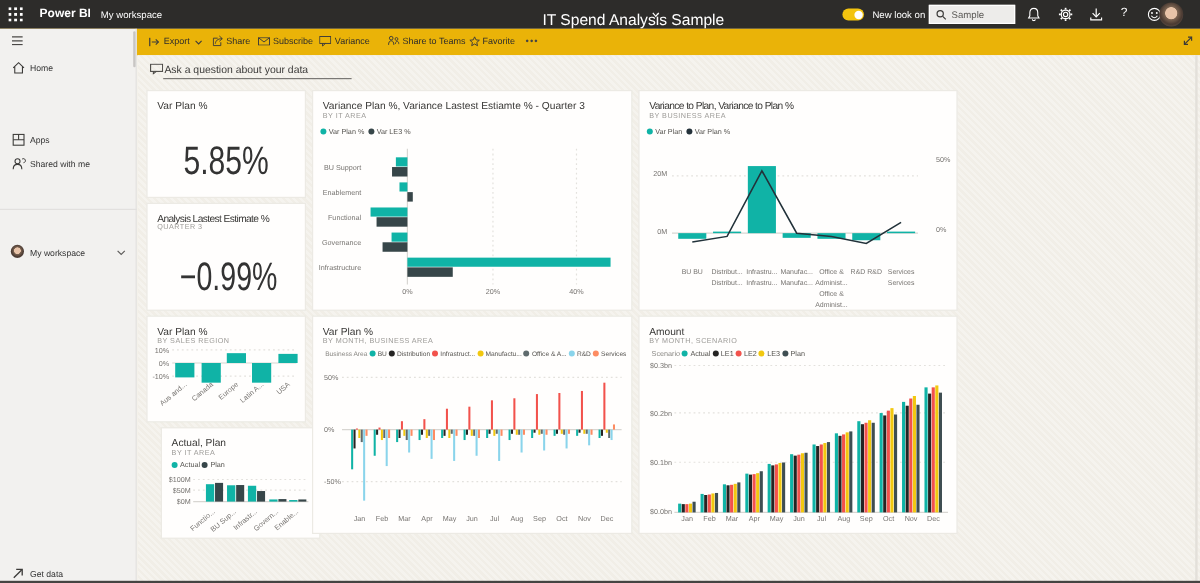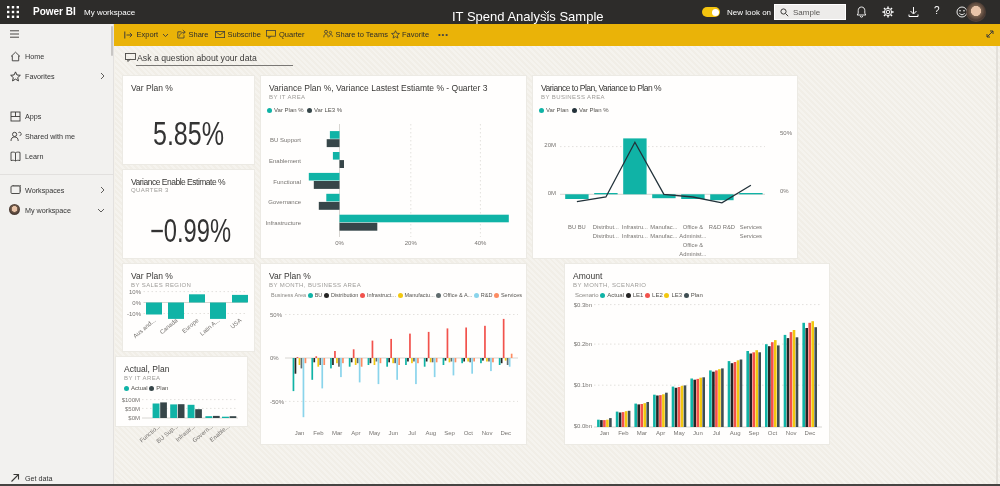--- a/index.html
+++ b/index.html
@@ -117,21 +117,21 @@
   <span class="item" style="left:188.5px;">Share</span>
   <svg class="abs" style="left:215px;top:7px" width="10" height="7" viewBox="0 0 10 7">
       <rect x="0.4" y="0.4" width="9.2" height="6.2" fill="none" stroke="#3d3c3a" stroke-width="0.8"></rect>
       <polyline points="0.4,0.4 5,4 9.6,0.4" fill="none" stroke="#3d3c3a" stroke-width="0.8"></polyline>
     </svg>
   <span class="item" style="left:227.5px;">Subscribe</span>
   <svg class="abs" style="left:266px;top:6px" width="10" height="9" viewBox="0 0 10 9">
       <rect x="0.4" y="0.4" width="9.2" height="5.8" fill="none" stroke="#3d3c3a" stroke-width="0.8"></rect>
       <polyline points="2.8,6.2 2.8,8.4 5.2,6.2" fill="none" stroke="#3d3c3a" stroke-width="0.8"></polyline>
     </svg>
-  <span class="item" style="left:279px;">Quarter</span>
+  <span class="item" style="left:279px;">Variance</span>
   <svg class="abs" style="left:323px;top:5px" width="10" height="10" viewBox="0 0 10 10">
       <circle cx="3" cy="2.8" r="1.5" fill="none" stroke="#3d3c3a" stroke-width="0.8"></circle>
       <path d="M0.8 8.4 C0.8 6 1.7 5 3 5 C4.3 5 5.2 6 5.2 8.4" fill="none" stroke="#3d3c3a" stroke-width="0.8"></path>
       <circle cx="7.4" cy="3.5" r="1.2" fill="none" stroke="#3d3c3a" stroke-width="0.75"></circle>
       <path d="M6.5 7.6 C6.7 6 7.2 5.4 8 5.5 C8.9 5.6 9.4 6.2 9.4 7.8" fill="none" stroke="#3d3c3a" stroke-width="0.75"></path>
     </svg>
   <span class="item" style="left:335.5px;">Share to Teams</span>
   <svg class="abs" style="left:391px;top:5.5px" width="9" height="9" viewBox="0 0 10 10">
       <path d="M5 0.8 L6.3 3.6 L9.4 3.9 L7 6 L7.7 9 L5 7.4 L2.3 9 L3 6 L0.6 3.9 L3.7 3.6 Z" fill="none" stroke="#3d3c3a" stroke-width="0.9"></path>
     </svg>
@@ -153,63 +153,37 @@
       </g>
     </svg>
   <div class="abs" style="left:111px;top:2px;width:2px;height:30px;background:#c8c6c4;border-radius:1px;"></div>
 
   <div class="nav-item" style="top:22px;">
     <svg width="11" height="11" viewBox="0 0 11 11">
         <path d="M1 5.5 L5.5 1.2 L10 5.5 M2.3 4.6 L2.3 9.8 L8.7 9.8 L8.7 4.6" fill="none" stroke="#3b3a38" stroke-width="0.9"></path>
       </svg>
     <span class="lbl">Home</span>
   </div>
-  <div class="nav-item" style="top:42px;">
-    <svg width="11" height="11" viewBox="0 0 10 10">
-        <path d="M5 0.8 L6.3 3.6 L9.4 3.9 L7 6 L7.7 9 L5 7.4 L2.3 9 L3 6 L0.6 3.9 L3.7 3.6 Z" fill="none" stroke="#3b3a38" stroke-width="0.9"></path>
-      </svg>
-    <span class="lbl">Favorites</span>
-    <svg class="chev" width="5" height="8" viewBox="0 0 5 8">
-        <polyline points="1,1 4,4 1,7" fill="none" stroke="#5f5d5b" stroke-width="1"></polyline>
-      </svg>
-  </div>
   <div class="nav-item" style="top:82px;">
     <svg width="11" height="11" viewBox="0 0 11 11">
         <rect x="1" y="1" width="9" height="9" fill="none" stroke="#3b3a38" stroke-width="0.9"></rect>
         <line x1="5.5" y1="1" x2="5.5" y2="5.5" stroke="#3b3a38" stroke-width="0.9"></line>
         <line x1="1" y1="5.5" x2="10" y2="5.5" stroke="#3b3a38" stroke-width="0.9"></line>
       </svg>
     <span class="lbl">Apps</span>
   </div>
   <div class="nav-item" style="top:102px;">
     <svg width="12" height="11" viewBox="0 0 12 11">
         <circle cx="4.6" cy="3.4" r="2.1" fill="none" stroke="#3b3a38" stroke-width="0.9"></circle>
         <path d="M1 10 C1 7 2.5 6 4.6 6 C6.7 6 8.2 7 8.2 10" fill="none" stroke="#3b3a38" stroke-width="0.9"></path>
         <path d="M8.4 1.6 a1.7 1.7 0 1 1 1.2 3" fill="none" stroke="#3b3a38" stroke-width="0.8"></path>
       </svg>
     <span class="lbl">Shared with me</span>
   </div>
-  <div class="nav-item" style="top:122px;">
-    <svg width="11" height="11" viewBox="0 0 11 11">
-        <path d="M5.5 1.8 C4.4 1 2.5 0.9 1 1.4 L1 9.6 C2.5 9.1 4.4 9.2 5.5 10 C6.6 9.2 8.5 9.1 10 9.6 L10 1.4 C8.5 0.9 6.6 1 5.5 1.8 Z" fill="none" stroke="#3b3a38" stroke-width="0.9"></path>
-        <line x1="5.5" y1="1.8" x2="5.5" y2="10" stroke="#3b3a38" stroke-width="0.9"></line>
-      </svg>
-    <span class="lbl">Learn</span>
-  </div>
   <div class="abs" style="left:0;top:150px;width:114px;height:1px;background:#e2e0de;"></div>
-  <div class="nav-item" style="top:156px;">
-    <svg width="11" height="10" viewBox="0 0 11 10">
-        <rect x="1" y="1" width="9" height="7.5" rx="1" fill="none" stroke="#3b3a38" stroke-width="0.9"></rect>
-        <path d="M3 1 L3 0 L11 0 L11 6 L10 6" fill="none" stroke="#3b3a38" stroke-width="0.8"></path>
-      </svg>
-    <span class="lbl">Workspaces</span>
-    <svg class="chev" width="5" height="8" viewBox="0 0 5 8">
-        <polyline points="1,1 4,4 1,7" fill="none" stroke="#5f5d5b" stroke-width="1"></polyline>
-      </svg>
-  </div>
   <div class="nav-item" style="top:176px;">
     <div class="abs" style="left:9px;top:4px;width:11px;height:11px;border-radius:50%;background:radial-gradient(circle at 50% 45%, #e8c3a8 0 32%, #7a6250 36%, #4a3a32 62%, #6a5f58 100%);"></div>
     <span class="lbl">My workspace</span>
     <svg class="chev" width="8" height="5" viewBox="0 0 8 5" style="top:8px;">
         <polyline points="1,1 4,4 7,1" fill="none" stroke="#5f5d5b" stroke-width="1"></polyline>
       </svg>
   </div>
   <div class="nav-item" style="top:444px;">
     <svg width="10" height="10" viewBox="0 0 10 10">
         <line x1="1.5" y1="8.5" x2="8" y2="2" stroke="#3b3a38" stroke-width="1.1"></line>
@@ -227,21 +201,21 @@
     </svg>
   <span class="abs" style="left:22px;top:6.5px;font-size:8.7px;color:#3b3a39;">Ask a question about your data</span>
   <div class="abs" style="left:21px;top:18.5px;width:157px;height:1px;background:#7a7875;"></div>
 
   <div class="card" style="left:8px;top:30px;width:131px;height:88px;">
     <div class="title" style="top:7px;">Var Plan %</div>
     <div class="bignum" style="left:0;width:131px;top:39px;text-align:center;">5.85%</div>
   </div>
 
   <div class="card" style="left:8px;top:124px;width:131px;height:88px;">
-    <div class="title" style="top:7px;letter-spacing:-0.5px;">Variance Enable Estimate %</div>
+    <div class="title" style="top:7px;letter-spacing:-0.5px;">Analysis Lastest Estimate %</div>
     <div class="subtitle" style="top:16.5px;">QUARTER 3</div>
     <div class="bignum" style="left:2px;width:131px;top:42px;text-align:center;transform:scaleX(0.72);">−0.99%</div>
   </div>
 
   <div class="card" style="left:146px;top:30px;width:265px;height:182px;">
     <div class="title" style="top:7px;">Variance Plan %, Variance Lastest Estiamte % - Quarter 3</div>
     <div class="subtitle" style="top:18px;">BY IT AREA</div>
     <div class="leg" style="left:6px;top:31px;"><span class="d" style="background:#10b3a6;"></span>Var Plan %&nbsp; <span class="d" style="background:#374649;"></span>Var LE3 %</div>
     <svg class="abs" style="left:0;top:0;" width="265" height="182" viewBox="0 0 265 182">
 <line x1="78.5" y1="48" x2="78.5" y2="161" stroke="#d8d6d2" stroke-width="1"></line>
@@ -320,21 +294,21 @@
 <text x="55" y="57" font-size="6" fill="#777471" text-anchor="end" transform="rotate(-40 55 57)">Canada</text>
 <rect x="66" y="30.3" width="16" height="8.2" fill="#10b3a6"></rect>
 <text x="76" y="57" font-size="6" fill="#777471" text-anchor="end" transform="rotate(-40 76 57)">Europe</text>
 <rect x="87" y="38.5" width="16" height="16.4" fill="#10b3a6"></rect>
 <text x="97" y="57" font-size="6" fill="#777471" text-anchor="end" transform="rotate(-40 97 57)">Latin A...</text>
 <rect x="109" y="30.9" width="16" height="7.6" fill="#10b3a6"></rect>
 <text x="119" y="57" font-size="6" fill="#777471" text-anchor="end" transform="rotate(-40 119 57)">USA</text>
 </svg>
   </div>
 
-  <div class="card" style="left:1px;top:311px;width:131px;height:69px;">
+  <div class="card" style="left:20px;top:311px;width:131px;height:91px;">
     <div class="title" style="top:7px;">Actual, Plan</div>
     <div class="subtitle" style="top:18px;">BY IT AREA</div>
     <div class="leg" style="left:8px;top:28px;"><span class="d" style="background:#10b3a6;"></span>Actual <span class="d" style="background:#374649;"></span>Plan</div>
 <svg class="abs" style="left:0;top:0;" width="131" height="87" viewBox="0 0 131 87">
 <text x="24" y="45" font-size="6" fill="#777471" text-anchor="end">$100M</text>
 <text x="24" y="53.8" font-size="6" fill="#777471" text-anchor="end">$50M</text>
 <text x="24" y="62.7" font-size="6" fill="#777471" text-anchor="end">$0M</text>
 <line x1="26" y1="42.6" x2="122" y2="42.6" stroke="#e3e1dd" stroke-width="1" stroke-dasharray="1.5,2.5"></line>
 <line x1="26" y1="51.4" x2="122" y2="51.4" stroke="#e3e1dd" stroke-width="1" stroke-dasharray="1.5,2.5"></line>
 <line x1="26" y1="61.0" x2="122" y2="61.0" stroke="#d8d6d2" stroke-width="1"></line>
@@ -459,21 +433,21 @@
 <rect x="239.8" y="94" width="1.7" height="5.2" fill="#252423"></rect>
 <rect x="241.8" y="54.9" width="1.7" height="39.1" fill="#f2524c"></rect>
 <rect x="243.8" y="94" width="1.7" height="2.6" fill="#f2c80f"></rect>
 <rect x="245.8" y="94" width="1.7" height="7" fill="#5f6b6d"></rect>
 <rect x="247.8" y="94" width="1.7" height="8.7" fill="#8ad4eb"></rect>
 <rect x="249.8" y="89.7" width="1.7" height="4.3" fill="#fd8c62"></rect>
 <text x="244.8" y="170.5" font-size="6" fill="#777471" text-anchor="middle">Dec</text>
 </svg>
   </div>
 
-  <div class="card" style="left:418px;top:218px;width:264px;height:180px;margin-left:32px;">
+  <div class="card" style="left:418px;top:218px;width:264px;height:180px;">
     <div class="title" style="top:7px;">Amount</div>
     <div class="subtitle" style="top:18px;">BY MONTH, SCENARIO</div>
     <div class="leg" style="left:10px;top:28px;"><span style="color:#8a8884;">Scenario</span> <span class="d" style="background:#10b3a6;"></span>Actual <span class="d" style="background:#252423;"></span>LE1 <span class="d" style="background:#f2524c;"></span>LE2 <span class="d" style="background:#f2c80f;"></span>LE3 <span class="d" style="background:#3f4e52;"></span>Plan</div>
 <svg class="abs" style="left:0;top:0;" width="264" height="180" viewBox="0 0 264 180">
 <text x="27" y="42.8" font-size="6" fill="#777471" text-anchor="end">$0.3bn</text>
 <text x="27" y="82.3" font-size="6" fill="#777471" text-anchor="end">$0.2bn</text>
 <text x="27" y="123.4" font-size="6" fill="#777471" text-anchor="end">$0.1bn</text>
 <text x="27" y="164.1" font-size="6" fill="#777471" text-anchor="end">$0.0bn</text>
 <line x1="29" y1="40.6" x2="257" y2="40.6" stroke="#e3e1dd" stroke-width="1" stroke-dasharray="1.5,2.5"></line>
 <line x1="29" y1="80.1" x2="257" y2="80.1" stroke="#e3e1dd" stroke-width="1" stroke-dasharray="1.5,2.5"></line>

